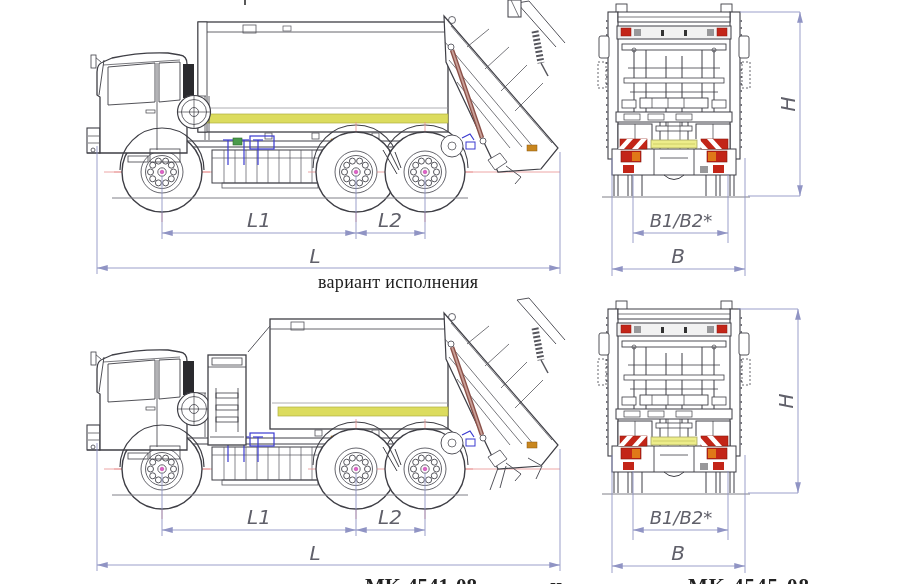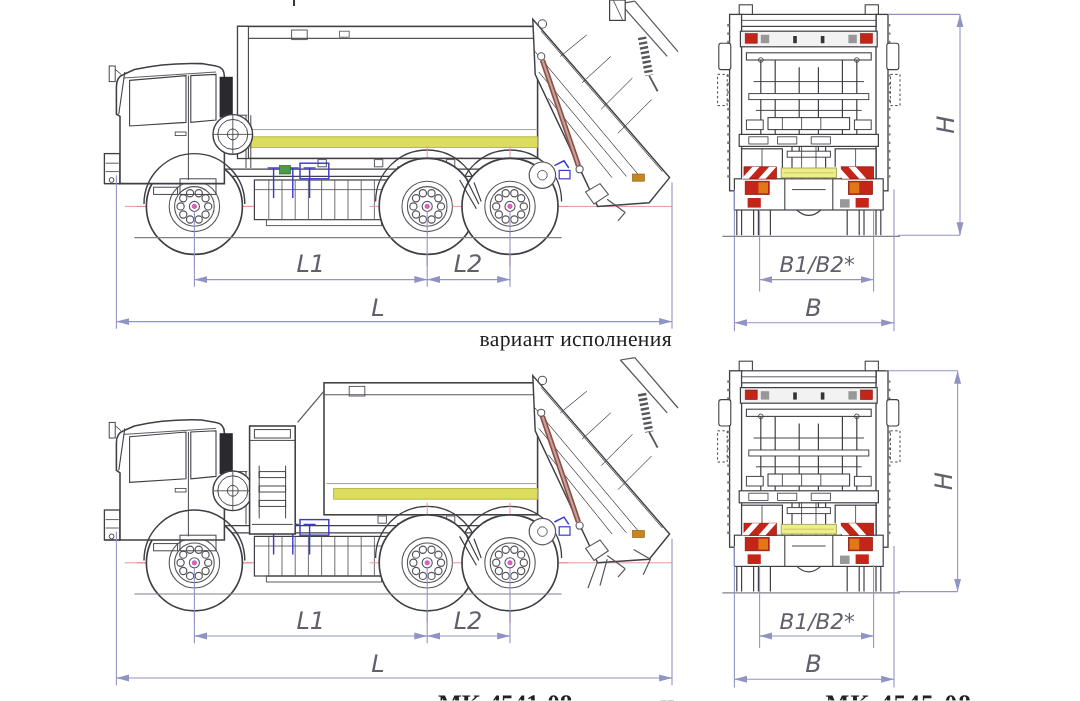--- a/index.html
+++ b/index.html
@@ -1,20 +1,20 @@
 <!DOCTYPE html>
 <html><head>
 <meta charset="utf-8">
 <style>
   html,body{margin:0;padding:0;background:#fff;}
   .stage{position:relative;width:900px;height:584px;background:#ffffff;overflow:hidden;
          font-family:"Liberation Sans",sans-serif;}
   .stage svg{position:absolute;left:0;top:0;}
-  .caption-mid{position:absolute;left:330px;top:272px;width:230px;height:24px;
-               text-align:right;font-family:"Liberation Serif",serif;font-size:18px;
+  .caption-mid{position:absolute;left:318px;top:272px;width:230px;height:24px;
+               text-align:left;font-family:"Liberation Serif",serif;font-size:18px;
                color:#1d1d1d;letter-spacing:.3px;}
   .caption-bottom{position:absolute;left:0;top:575px;width:900px;height:9px;overflow:hidden;
                   font-family:"Liberation Serif",serif;font-weight:bold;font-size:21px;
                   color:#222;line-height:1.05;}
   .caption-bottom span{position:absolute;top:0;}
   .cb1{left:365px;} .cb2{left:550px;} .cb3{left:688px;letter-spacing:1px;}
   .dimtxt{font-family:"DejaVu Sans",sans-serif;font-style:italic;fill:#60606a;}
 </style>
 </head>
 <body>

